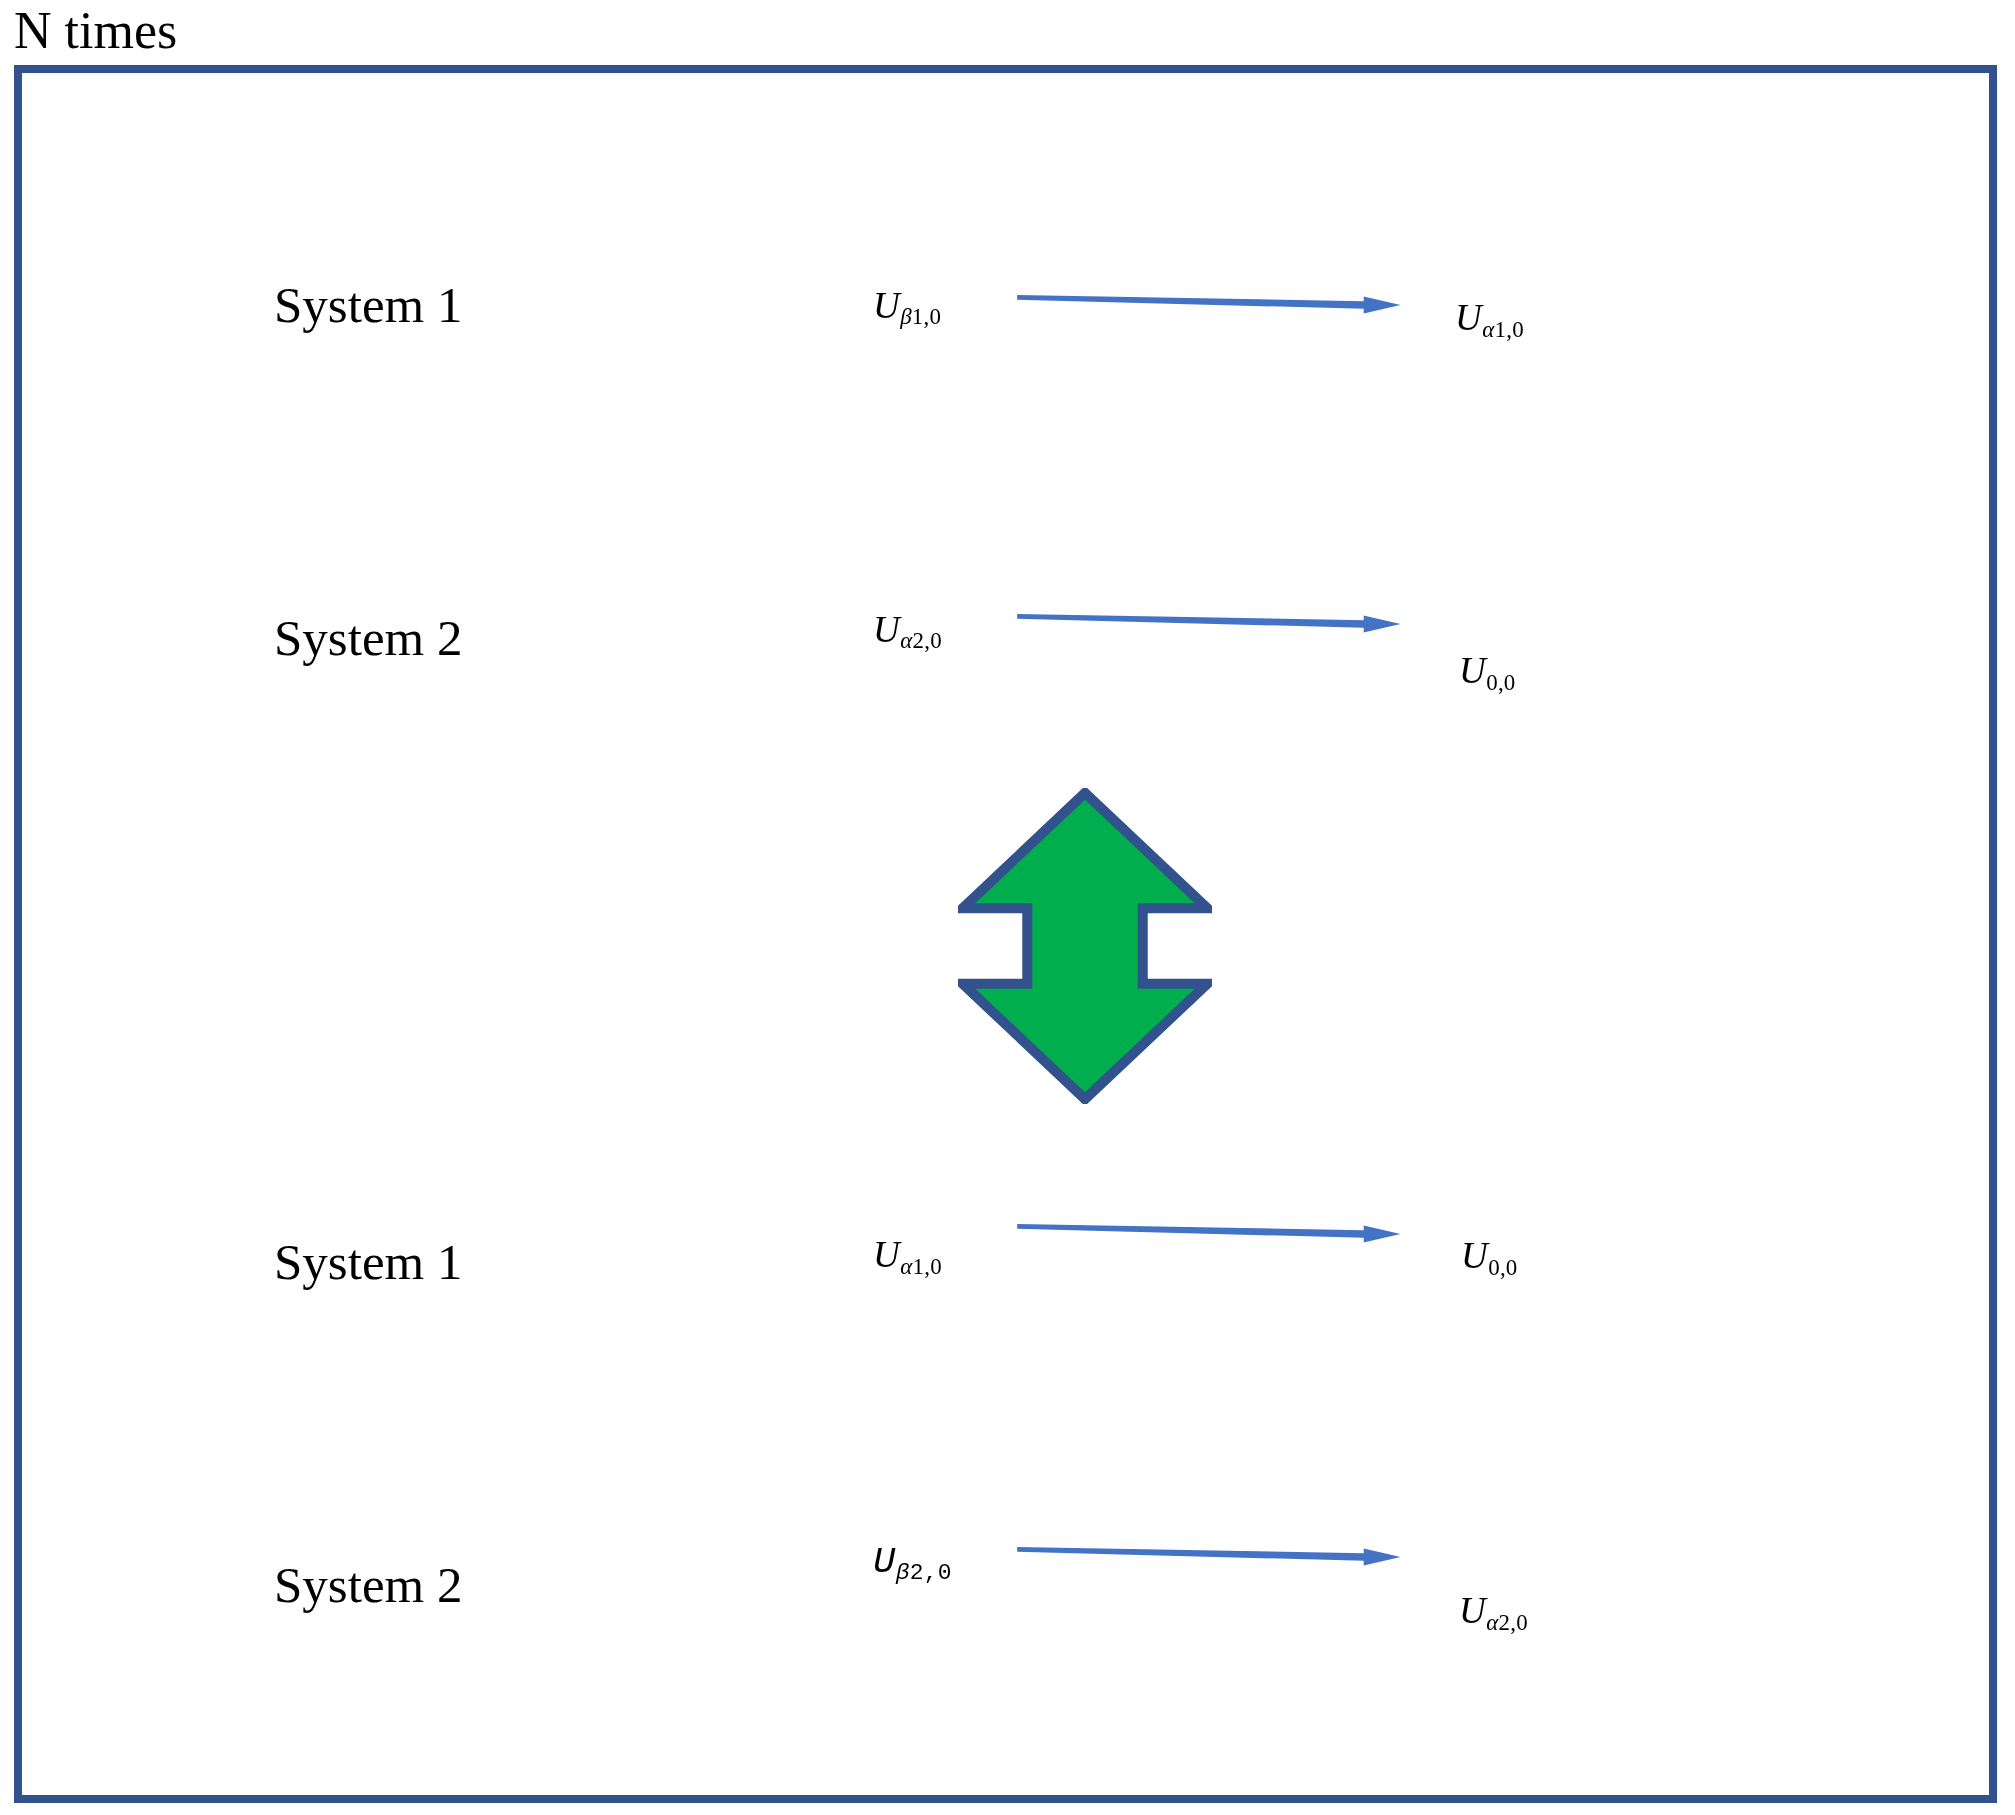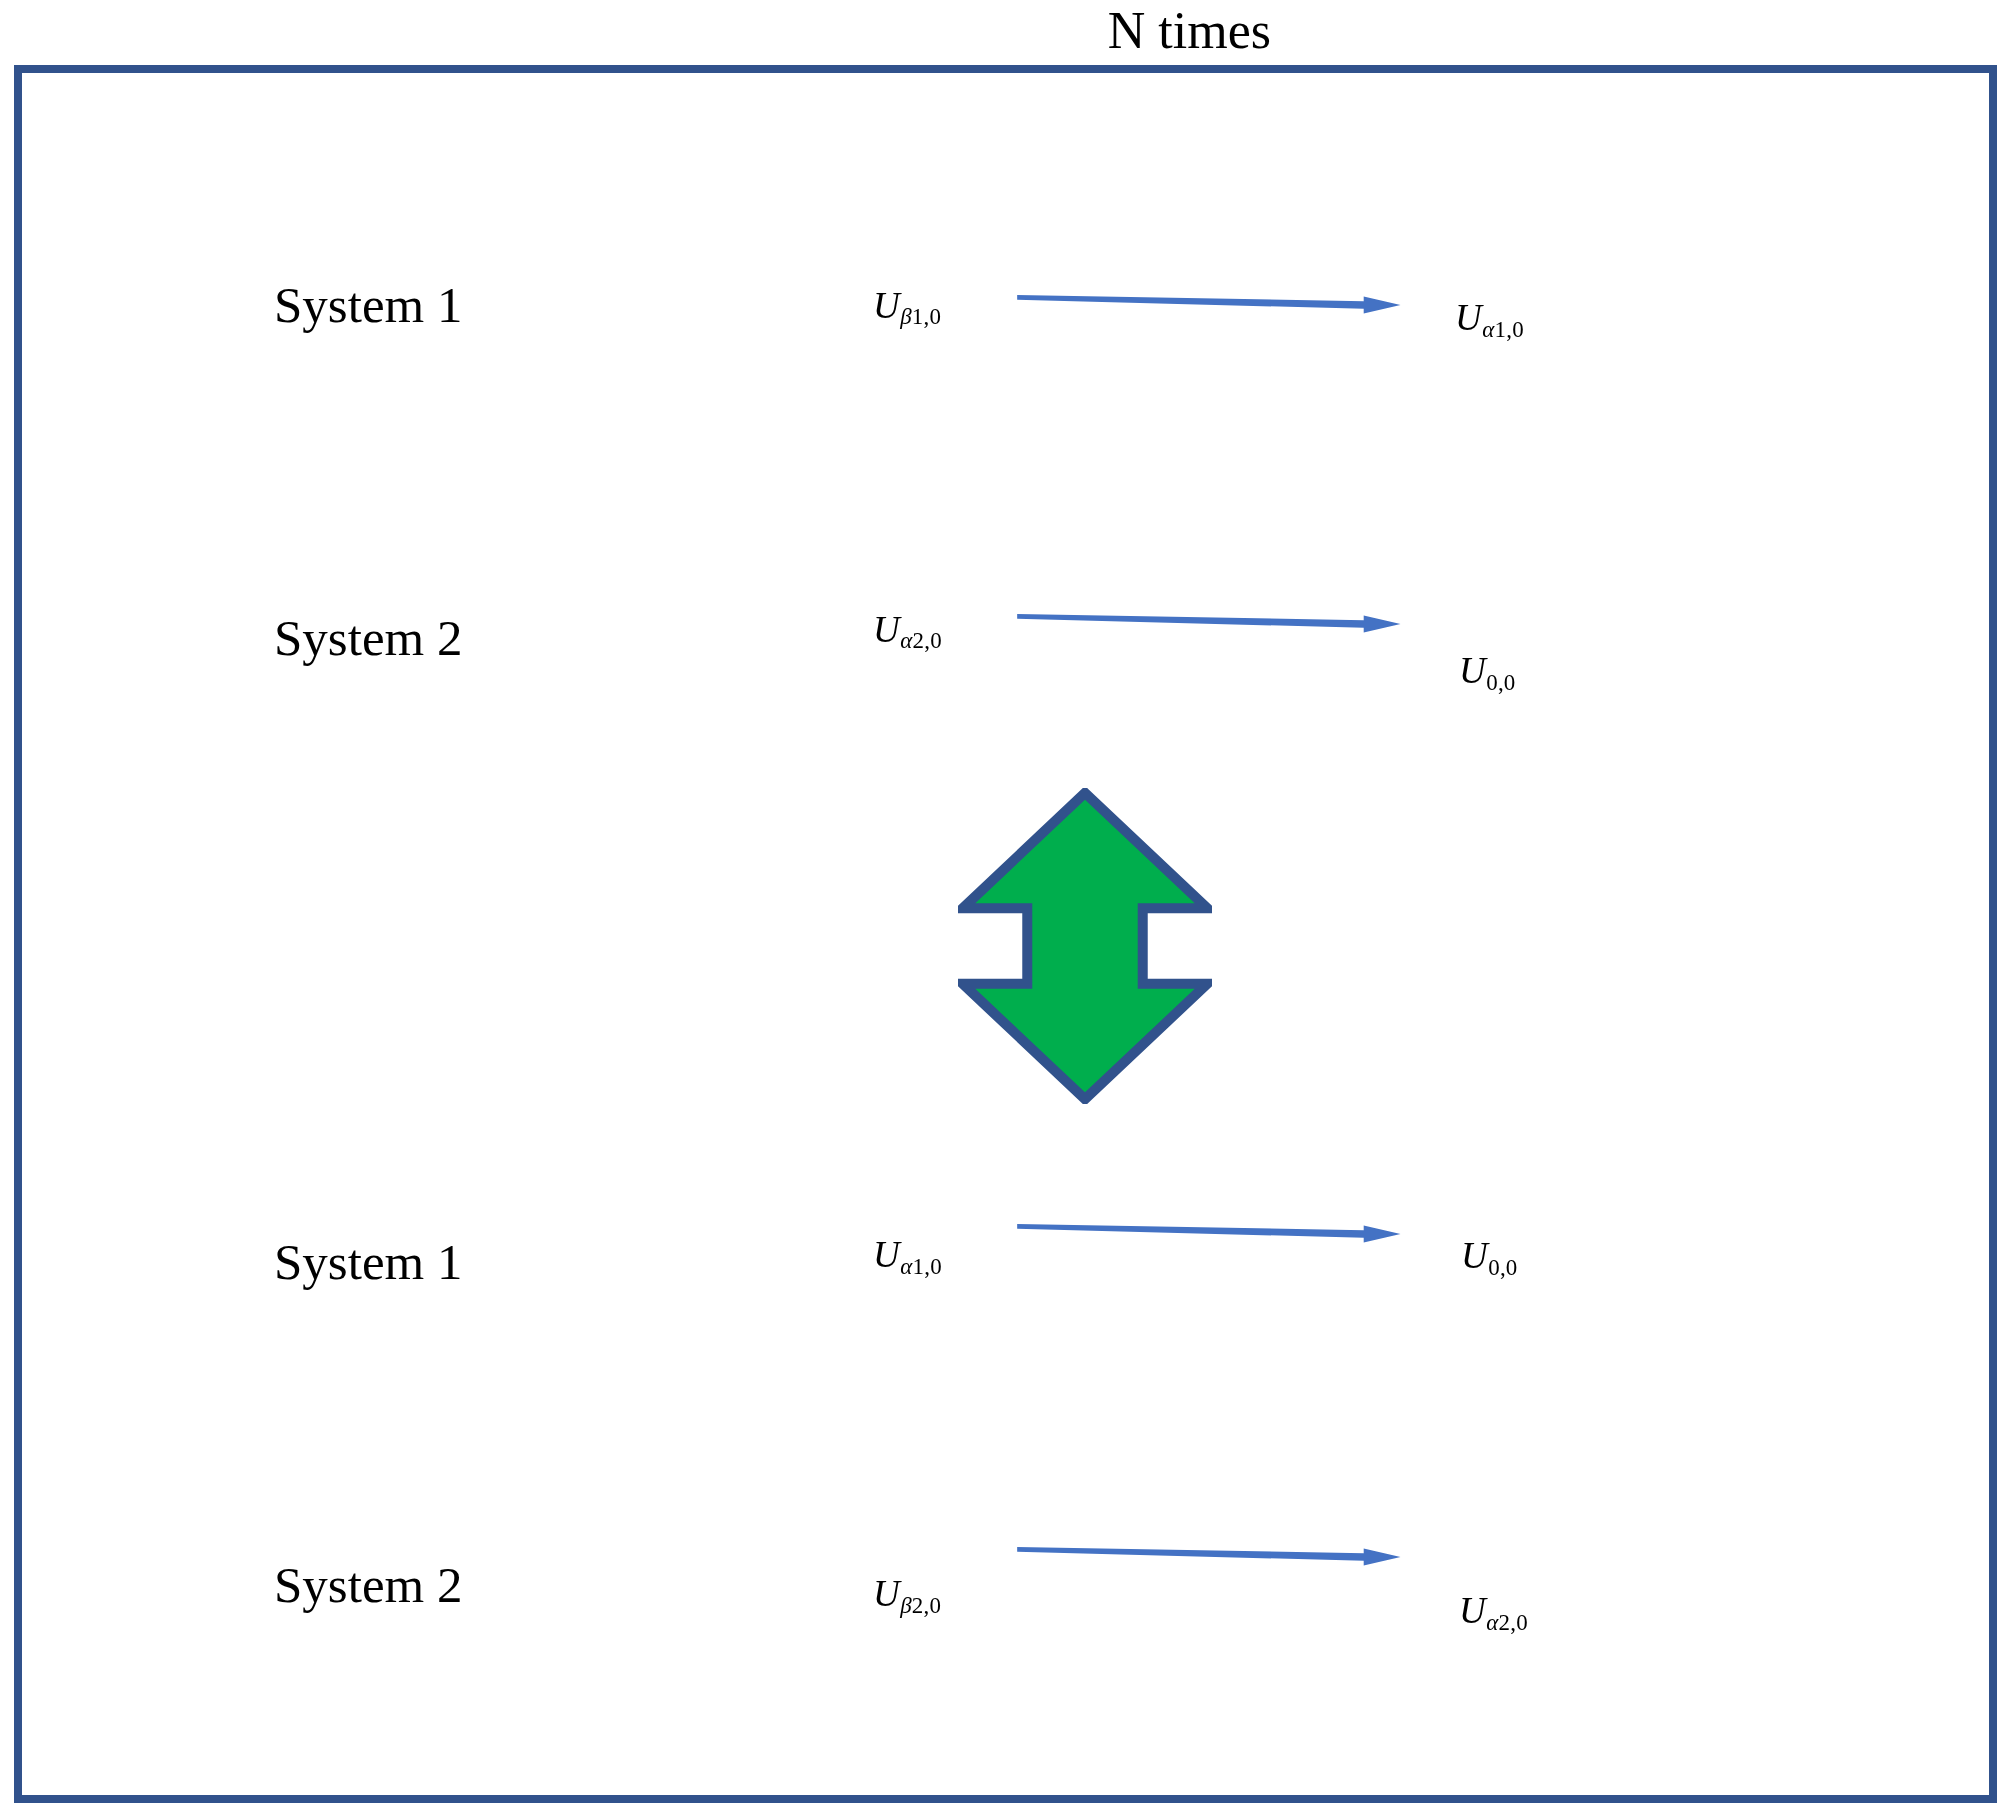--- a/index.html
+++ b/index.html
@@ -27,26 +27,27 @@
     box-sizing: border-box;
     background: #ffffff;
   }
 
   
   #title {
     position: absolute;
     left: 0;
     top: 0px;
     width: 1271px;
-    text-align: right;
+    text-align: left;
     font-size: 52px;
     line-height: 62px;
     color: #000000;
     font-family: "Liberation Serif", "DejaVu Serif", serif;
     white-space: nowrap;
+    padding-left: 14px;
   }
 
   
   .row {
     position: absolute;
     left: 0;
     width: 1910px;
     height: 123px;
     padding-left: 17px;
   }
@@ -172,21 +173,21 @@
     </div>
 
     <div class="math rhs" style="left:1461px; top:15.4px;">
       <span class="base">U</span><sub><span></span><span class="num">0,0</span></sub>
     </div>
   </div>
 
   <div class="row" style="top:1526px;">
     <div class="sys-label" style="top:25px;">System 2</div>
 
-    <div class="math lhs" style="left:873px; top:38px;">
+    <div class="math lhs" style="left:873px; top:6px;font-family:Liberation Mono, monospace;">
       <span class="base">U</span><sub><span>β</span><span class="num">2,0</span></sub>
     </div>
 
     <div class="arrow-h" style="left:1016px; top:7.7px; width:401px;">
       <svg width="401" height="46" viewBox="0 0 520 60" xmlns="http://www.w3.org/2000/svg">
         <path d="M0 17 L452 25 L452 19 L500 30 L452 41 L452 35 L0 23 Z" fill="#4472C4"></path>
       </svg>
     </div>
 
     <div class="math rhs" style="left:1459px; top:55px;">

